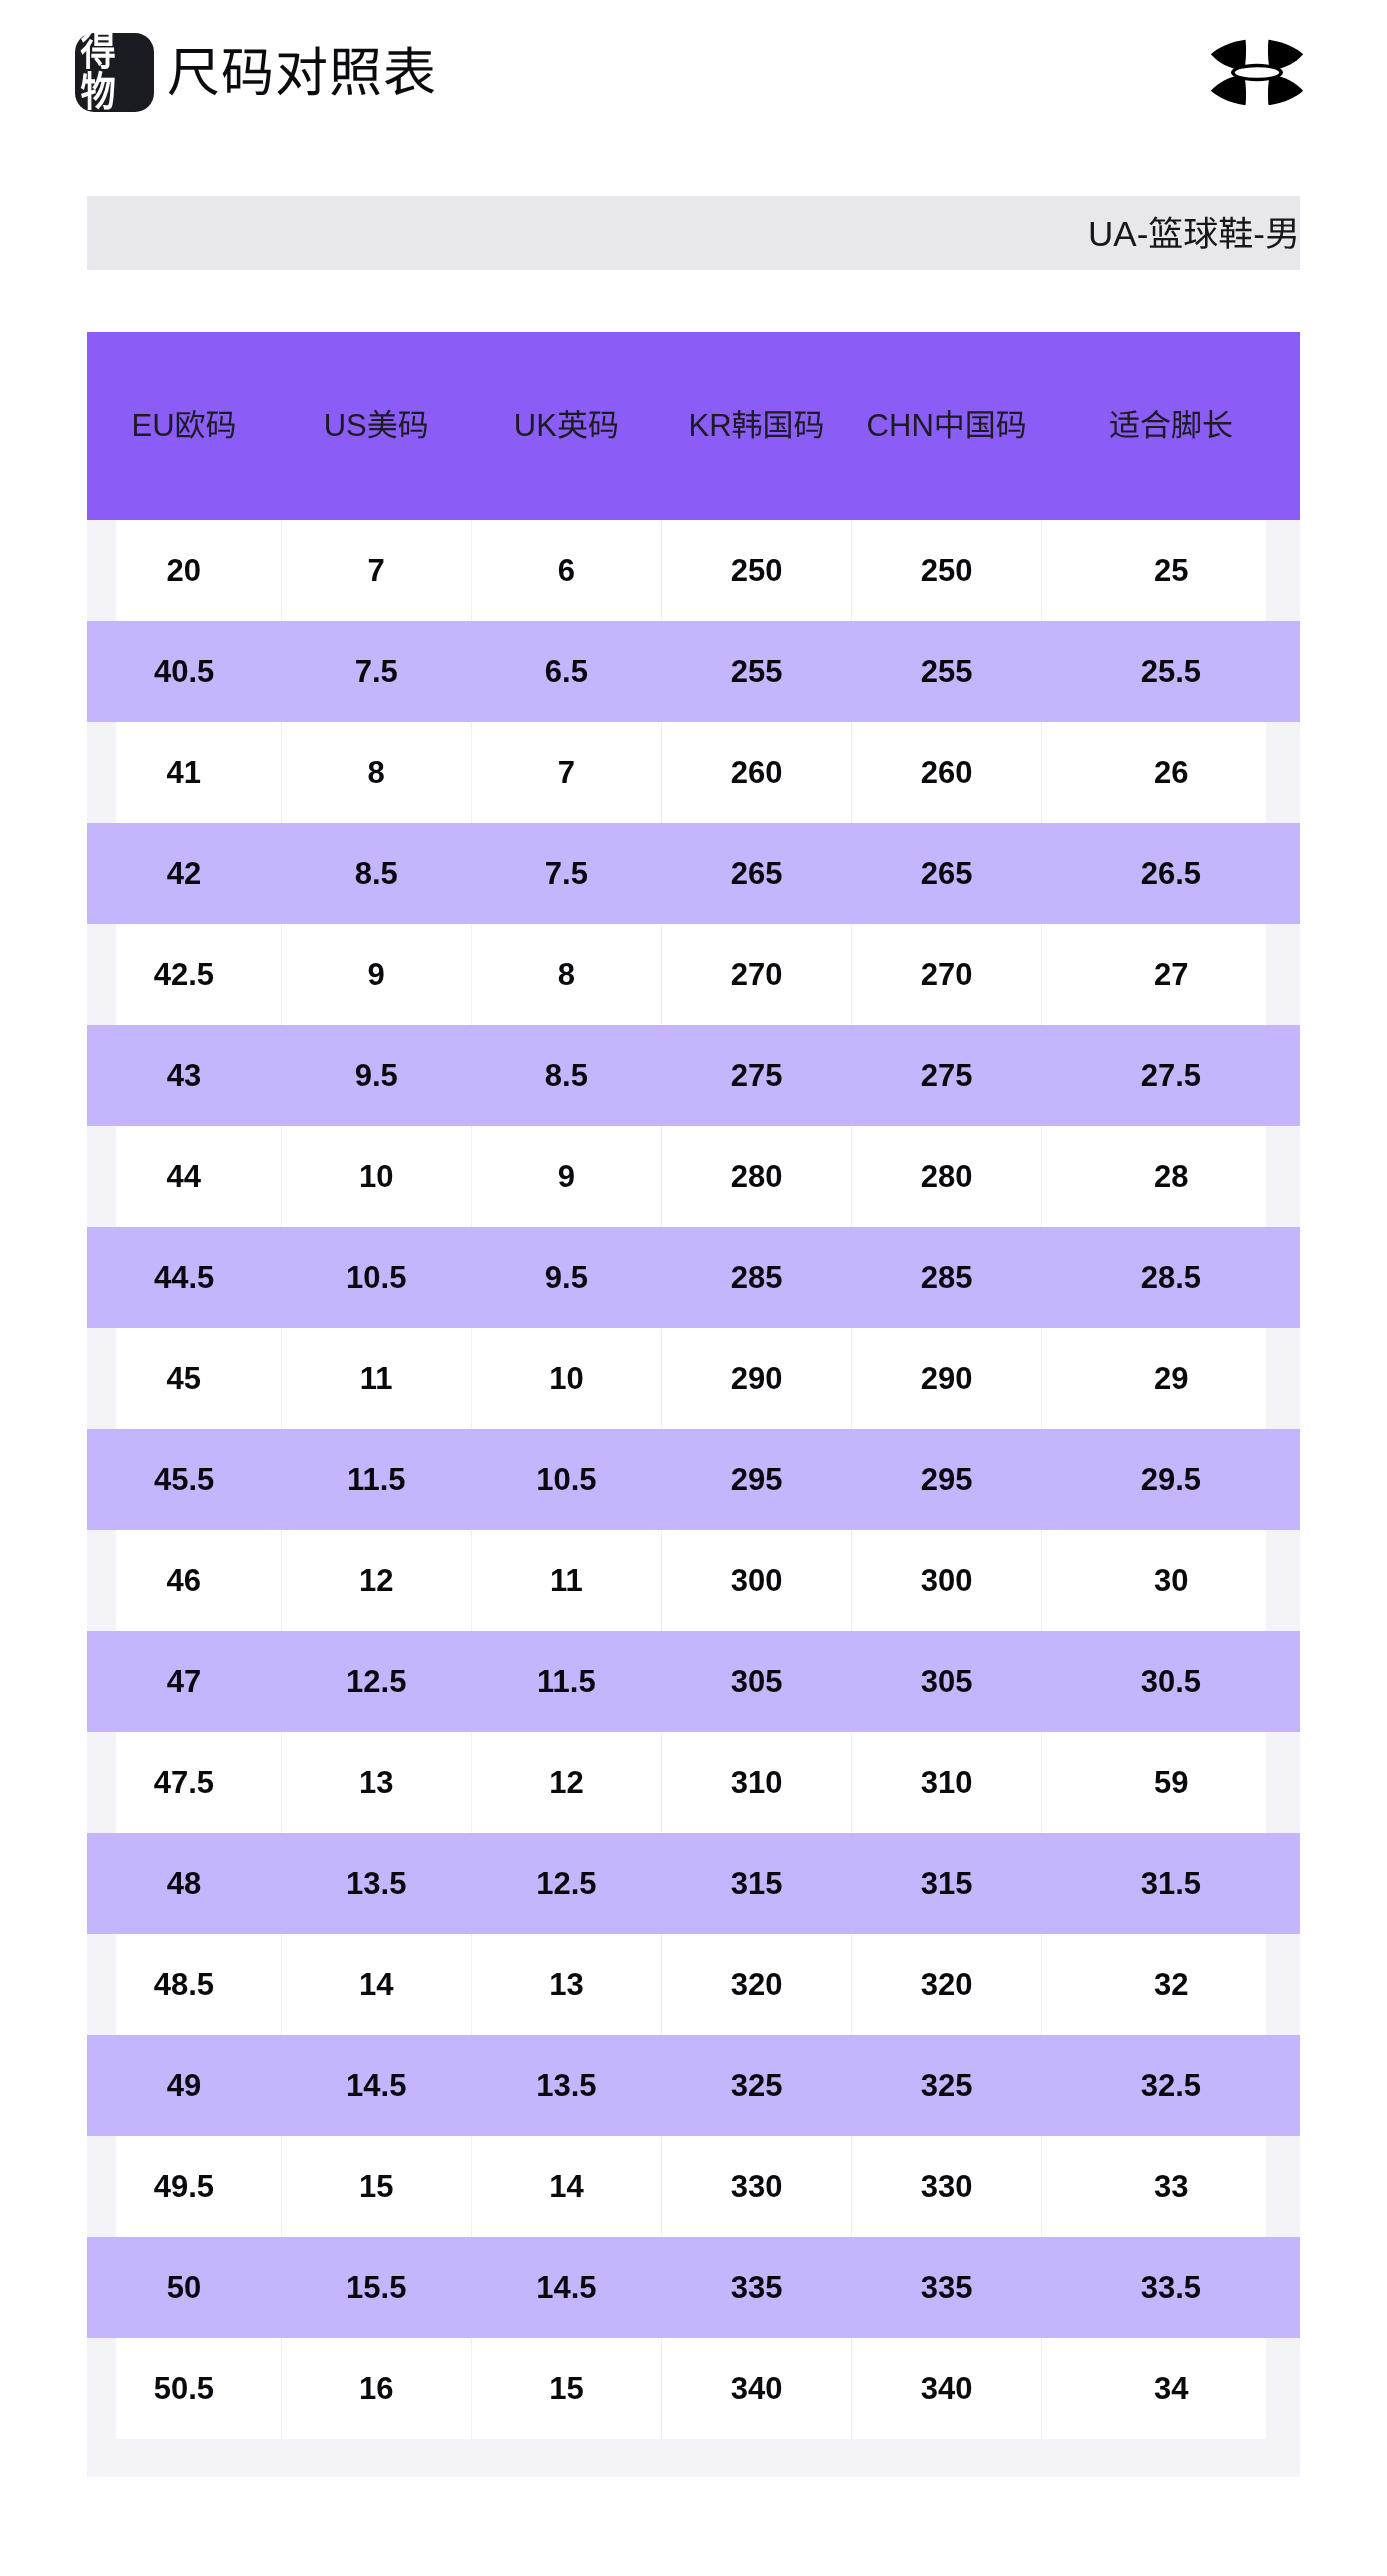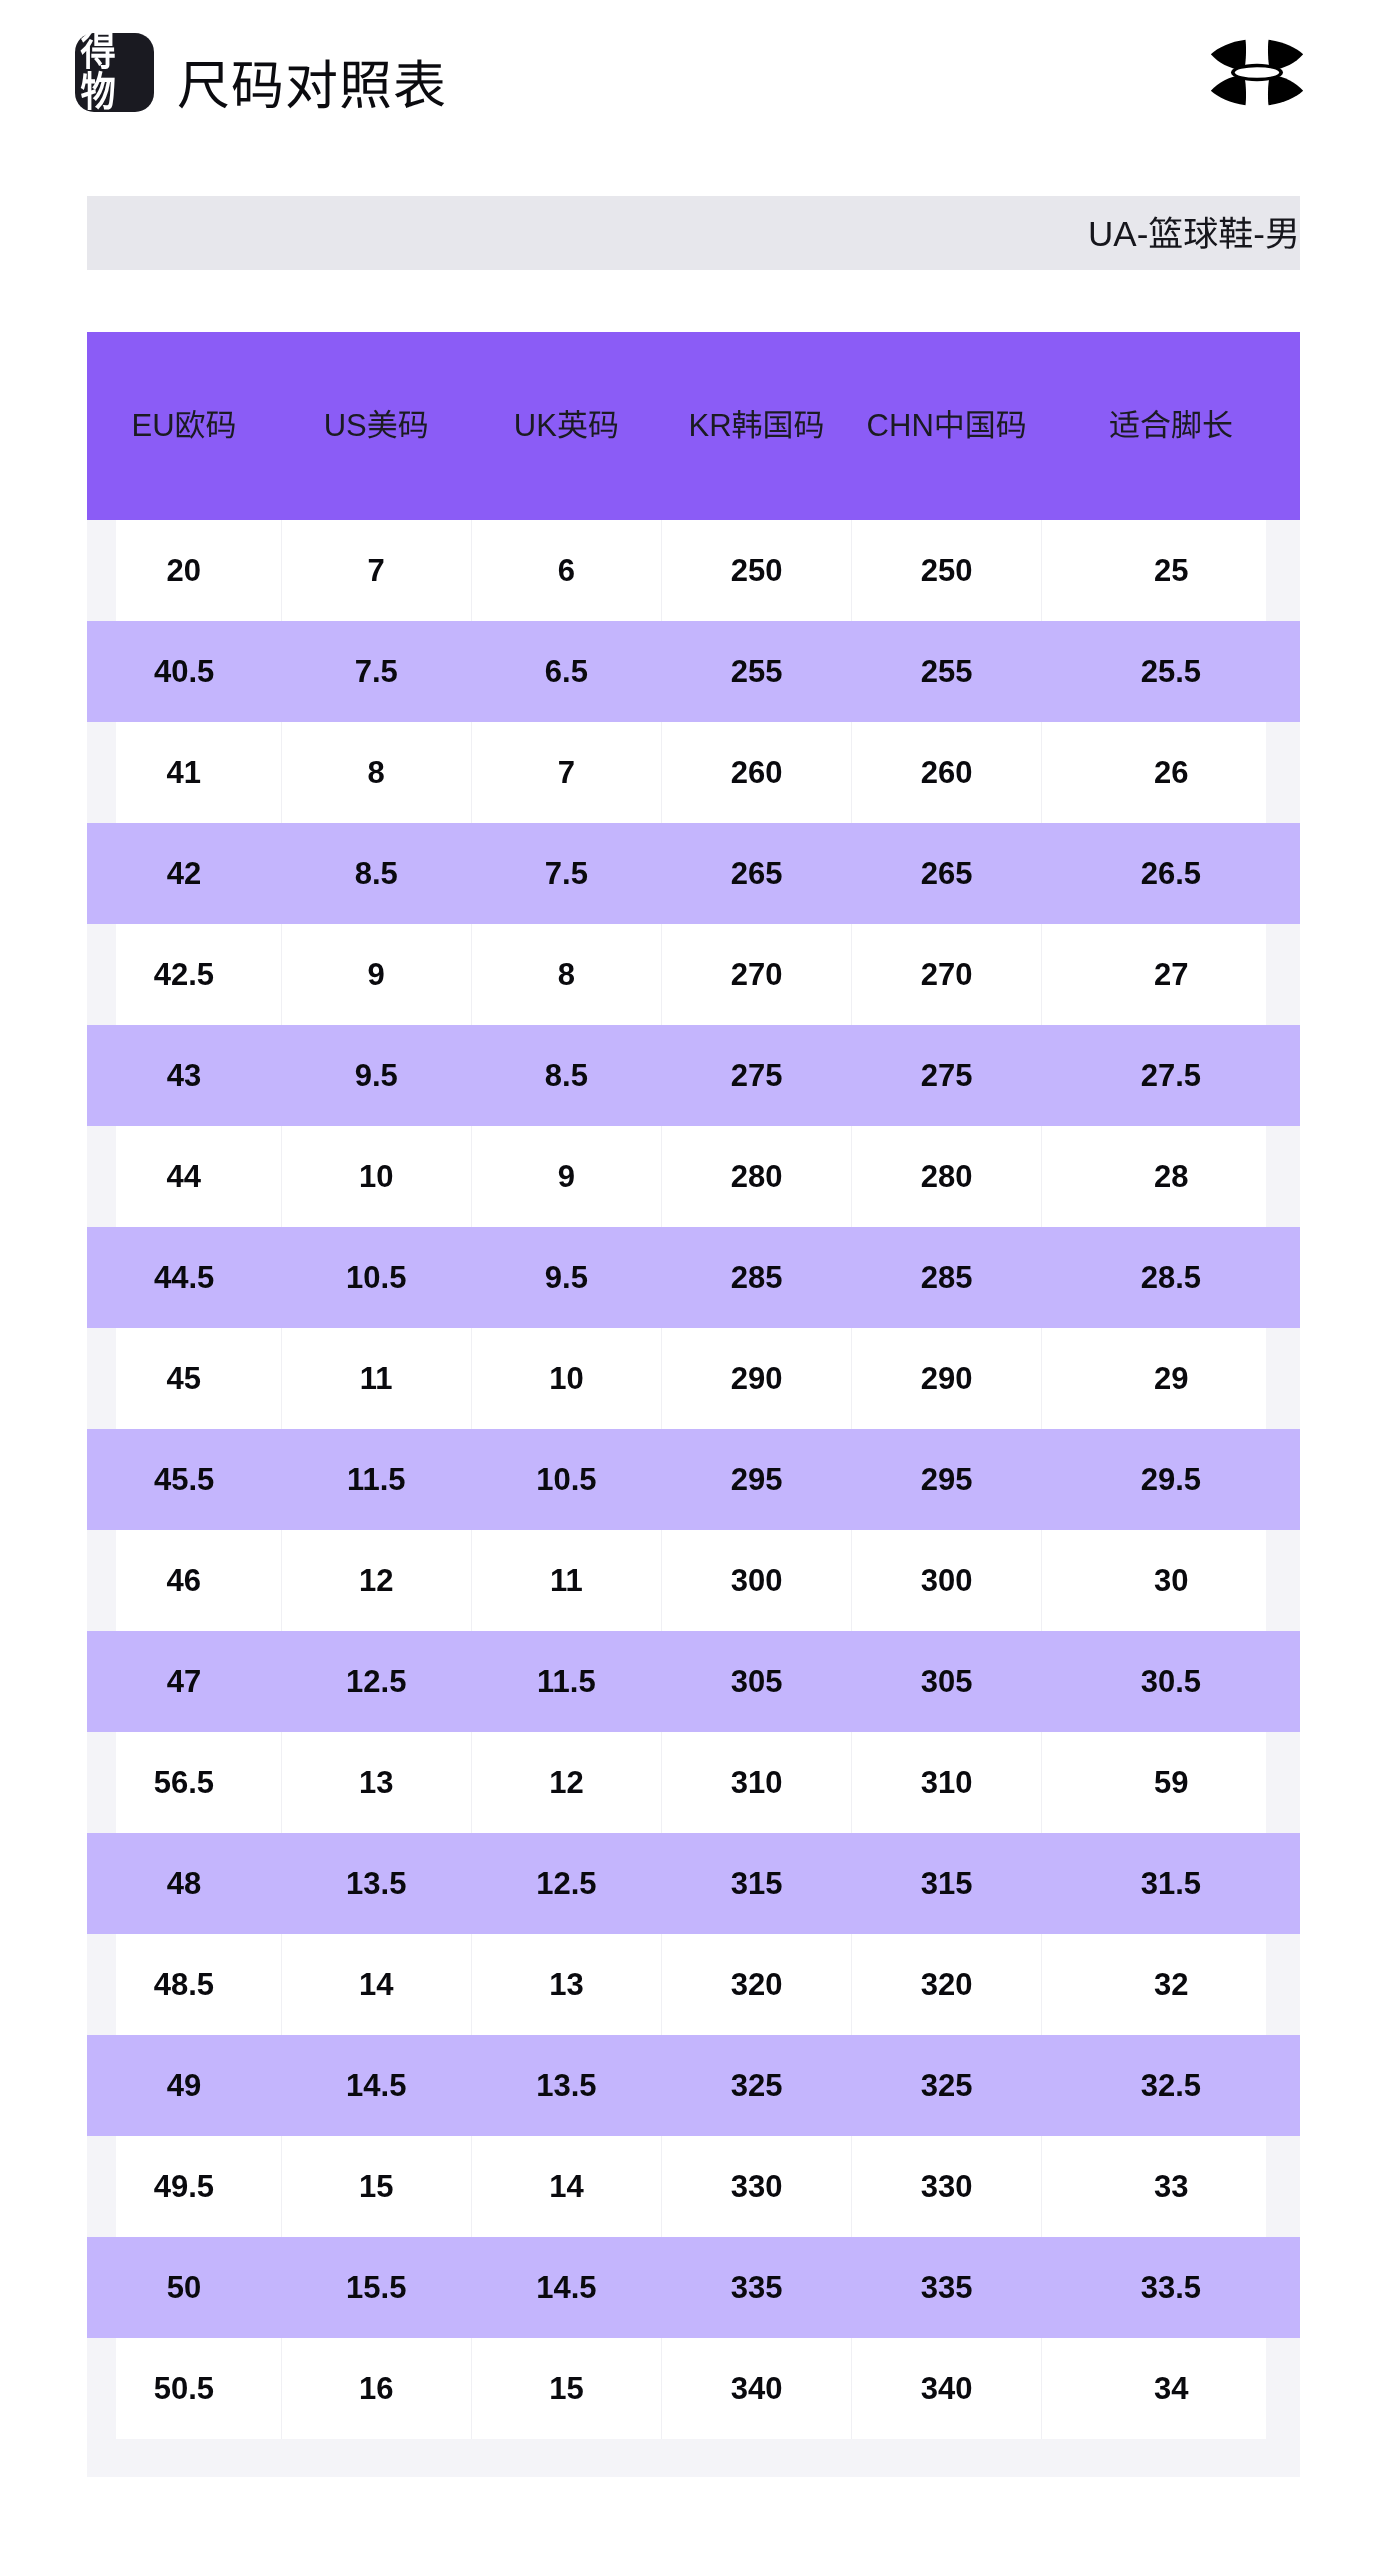--- a/index.html
+++ b/index.html
@@ -28,22 +28,22 @@
     top: 0;
     width: 1388px;
     height: 144px;
     display: flex;
     align-items: center;
     padding: 0 75px 0 75px;
   }
 
   .brand-group {
     display: flex;
-    align-items: flex-end;
-    gap: 23px;
+    align-items: center;
+    gap: 13px;
   }
 
   .brand-badge {
     width: 79px;
     height: 79px;
     background: #1a1a21;
     border-radius: 19px;
     display: flex;
     align-items: center;
     justify-content: center;
@@ -307,21 +307,21 @@
           </tr>
           <tr class="row-tint">
             <td>47</td>
             <td>12.5</td>
             <td>11.5</td>
             <td>305</td>
             <td>305</td>
             <td>30.5</td>
           </tr>
           <tr class="row-white">
-            <td>56.5</td>
+            <td>47.5</td>
             <td>13</td>
             <td>12</td>
             <td>310</td>
             <td>310</td>
             <td>59</td>
           </tr>
           <tr class="row-tint">
             <td>48</td>
             <td>13.5</td>
             <td>12.5</td>

